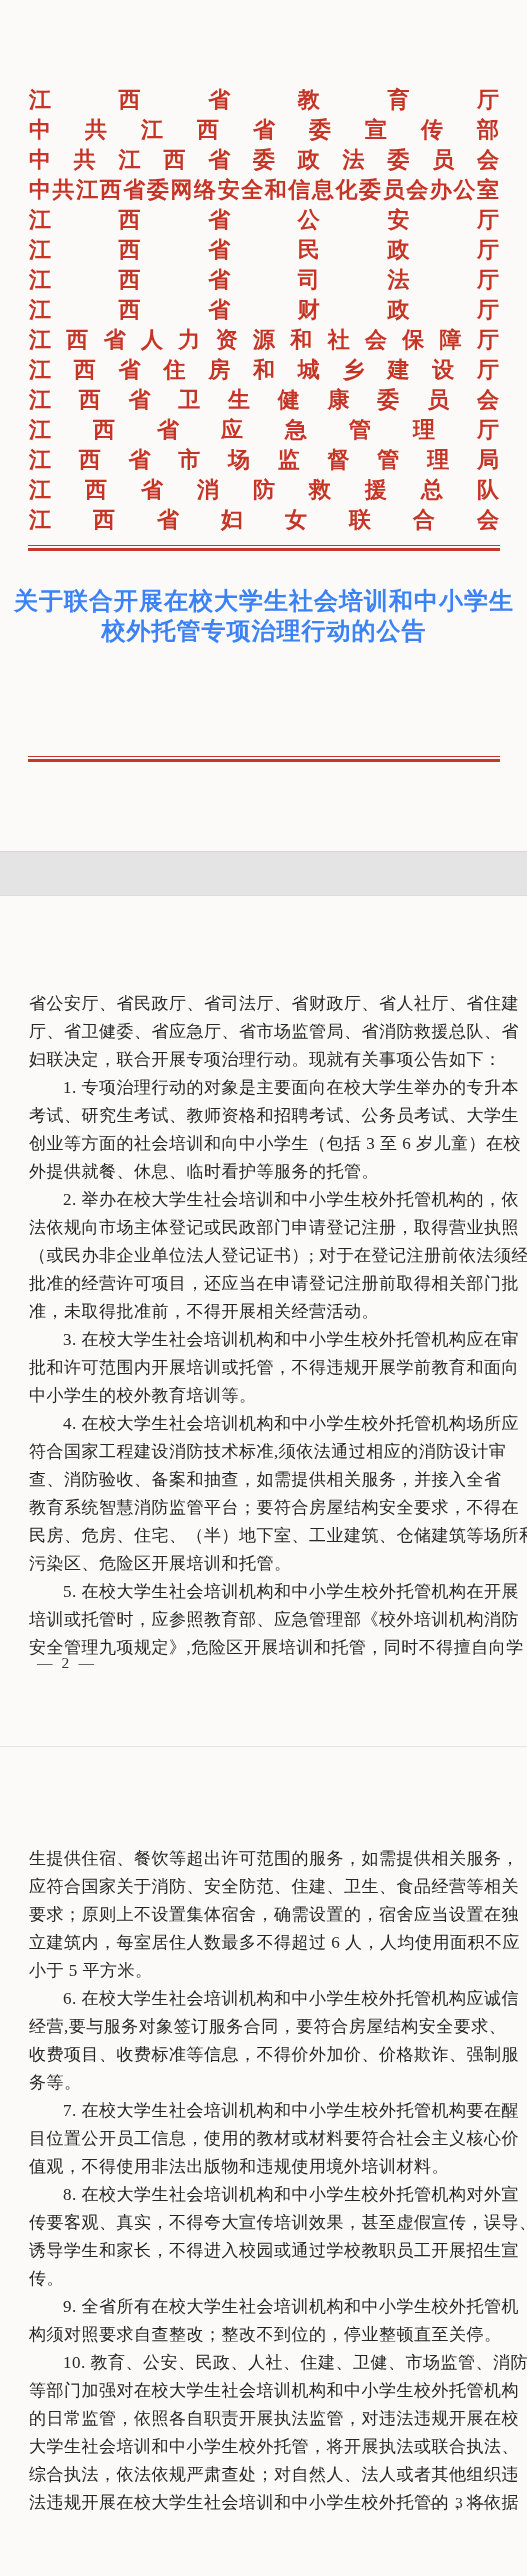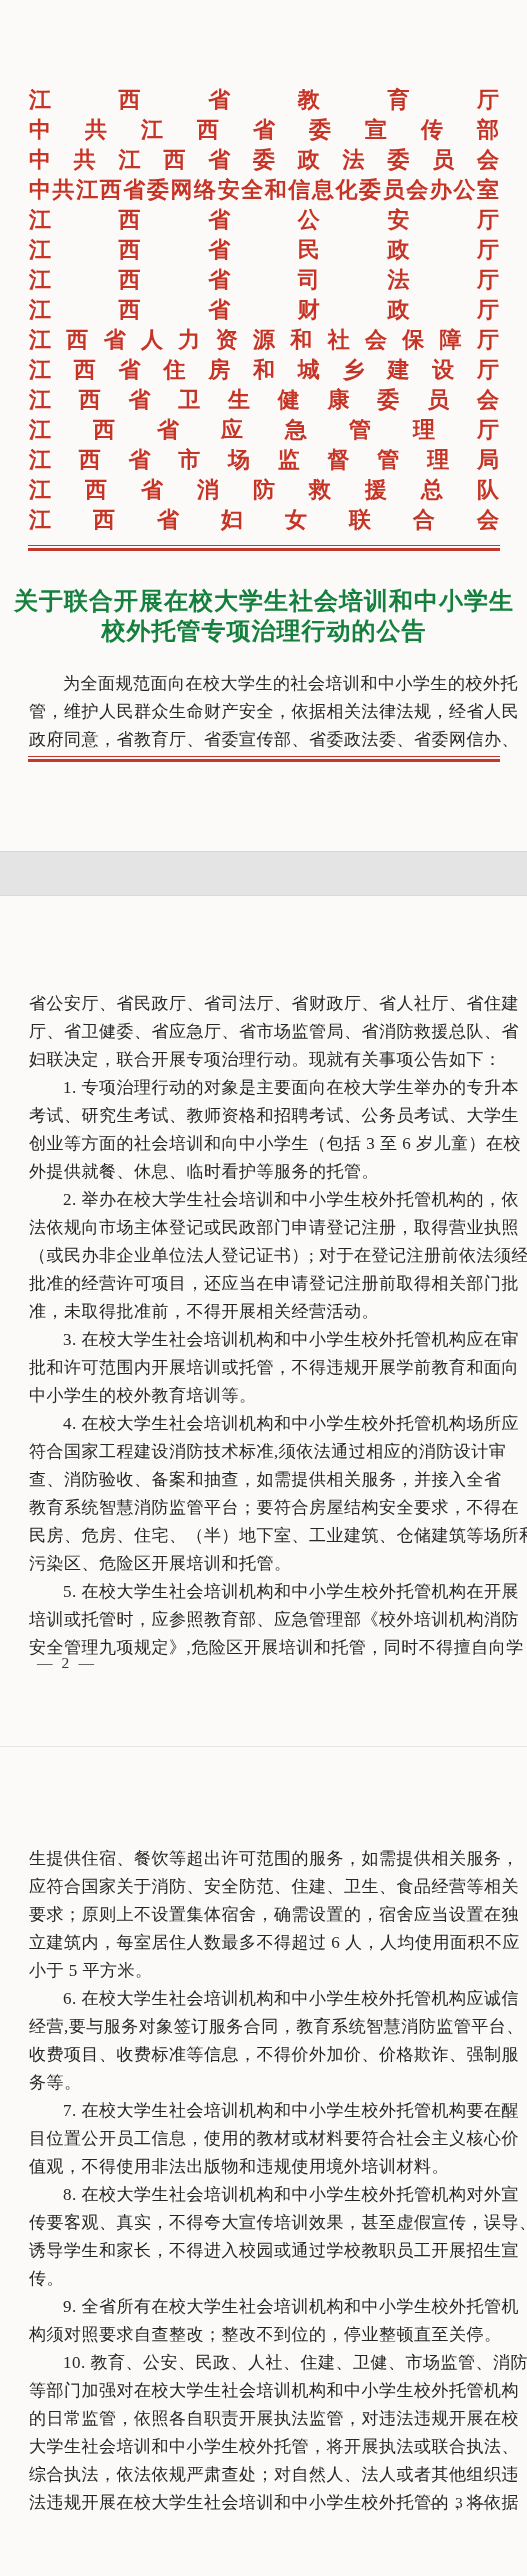--- a/index.html
+++ b/index.html
@@ -15,21 +15,21 @@
   .letterhead{position:absolute;top:87px;left:29px;right:29px;}
   .lh-line{height:30px;display:flex;justify-content:space-between;align-items:flex-start;
            font-weight:700;font-size:22px;line-height:26px;color:#c63426;
            font-family:"Liberation Serif", serif;}
   .redline{position:absolute;left:28px;right:28px;height:2.1px;
            border-top:1.5px solid #c5372b;border-bottom:3.6px solid #c5372b;}
   #p1-sep1{top:545px}
   #p1-sep2{top:756px}
 
   .title{position:absolute;top:586px;left:0;right:0;text-align:center;
-         font-weight:700;font-size:24px;line-height:30px;letter-spacing:1px;color:#15803d;}
+         font-weight:700;font-size:24px;line-height:30px;letter-spacing:1px;color:#3b82f6;}
 
   .bodyblock{position:absolute;left:29px;right:26px;font-size:17px;line-height:28px;
              color:#262626;letter-spacing:0.5px;}
   .body-line{height:28px;white-space:nowrap;}
   .ind{text-indent:34px;}
   #p1-body{top:670px}
   #p2-body{top:94px}
   #p3-body{top:98px}
 
   .pn{position:absolute;font-size:15.5px;color:#333;letter-spacing:2.6px;white-space:nowrap;}
@@ -210,25 +210,20 @@
           <span>女</span>
           <span>联</span>
           <span>合</span>
           <span>会</span>
         </div>
     </div>
     <div class="redline" id="p1-sep1"></div>
     <div class="title">
       <div>关于联合开展在校大学生社会培训和中小学生</div>
       <div>校外托管专项治理行动的公告</div>
-    </div>
-    <div class="bodyblock" id="p1-body">
-      <div class="body-line ind">为全面规范面向在校大学生的社会培训和中小学生的校外托</div>
-      <div class="body-line">管，维护人民群众生命财产安全，依据相关法律法规，经省人民</div>
-      <div class="body-line">政府同意，省教育厅、省委宣传部、省委政法委、省委网信办、</div>
     </div>
     <div class="redline" id="p1-sep2"></div>
   </div>
 
   <div class="page" id="page2">
     <div class="bodyblock" id="p2-body">
       <div class="body-line">省公安厅、省民政厅、省司法厅、省财政厅、省人社厅、省住建</div>
       <div class="body-line">厅、省卫健委、省应急厅、省市场监管局、省消防救援总队、省</div>
       <div class="body-line">妇联决定，联合开展专项治理行动。现就有关事项公告如下：</div>
       <div class="body-line ind">1. 专项治理行动的对象是主要面向在校大学生举办的专升本</div>
@@ -257,21 +252,21 @@
   </div>
 
   <div class="page" id="page3">
     <div class="bodyblock" id="p3-body">
       <div class="body-line">生提供住宿、餐饮等超出许可范围的服务，如需提供相关服务，</div>
       <div class="body-line">应符合国家关于消防、安全防范、住建、卫生、食品经营等相关</div>
       <div class="body-line">要求；原则上不设置集体宿舍，确需设置的，宿舍应当设置在独</div>
       <div class="body-line">立建筑内，每室居住人数最多不得超过 6 人，人均使用面积不应</div>
       <div class="body-line">小于 5 平方米。</div>
       <div class="body-line ind">6. 在校大学生社会培训机构和中小学生校外托管机构应诚信</div>
-      <div class="body-line">经营,要与服务对象签订服务合同，教育系统智慧消防监管平台、</div>
+      <div class="body-line">经营,要与服务对象签订服务合同，要符合房屋结构安全要求、</div>
       <div class="body-line">收费项目、收费标准等信息，不得价外加价、价格欺诈、强制服</div>
       <div class="body-line">务等。</div>
       <div class="body-line ind">7. 在校大学生社会培训机构和中小学生校外托管机构要在醒</div>
       <div class="body-line">目位置公开员工信息，使用的教材或材料要符合社会主义核心价</div>
       <div class="body-line">值观，不得使用非法出版物和违规使用境外培训材料。</div>
       <div class="body-line ind">8. 在校大学生社会培训机构和中小学生校外托管机构对外宣</div>
       <div class="body-line">传要客观、真实，不得夸大宣传培训效果，甚至虚假宣传，误导、</div>
       <div class="body-line">诱导学生和家长，不得进入校园或通过学校教职员工开展招生宣</div>
       <div class="body-line">传。</div>
       <div class="body-line ind">9. 全省所有在校大学生社会培训机构和中小学生校外托管机</div>

